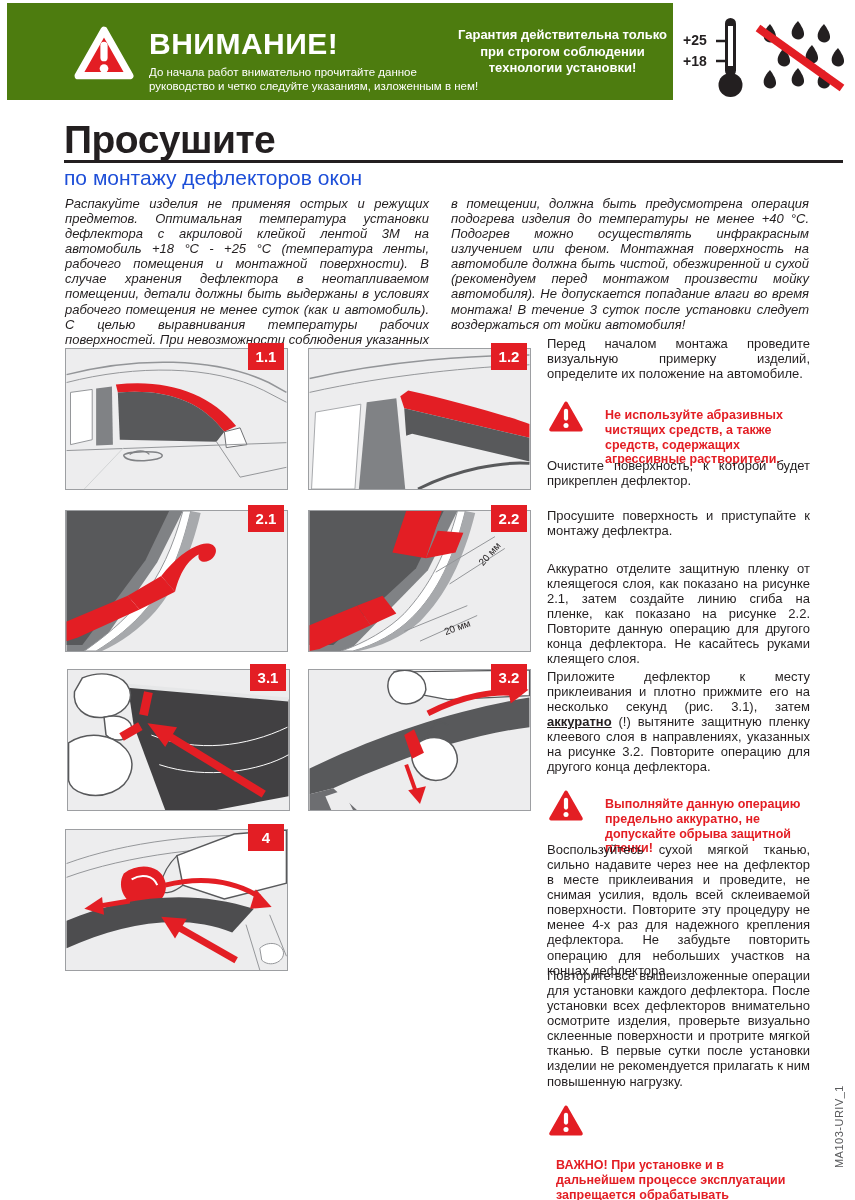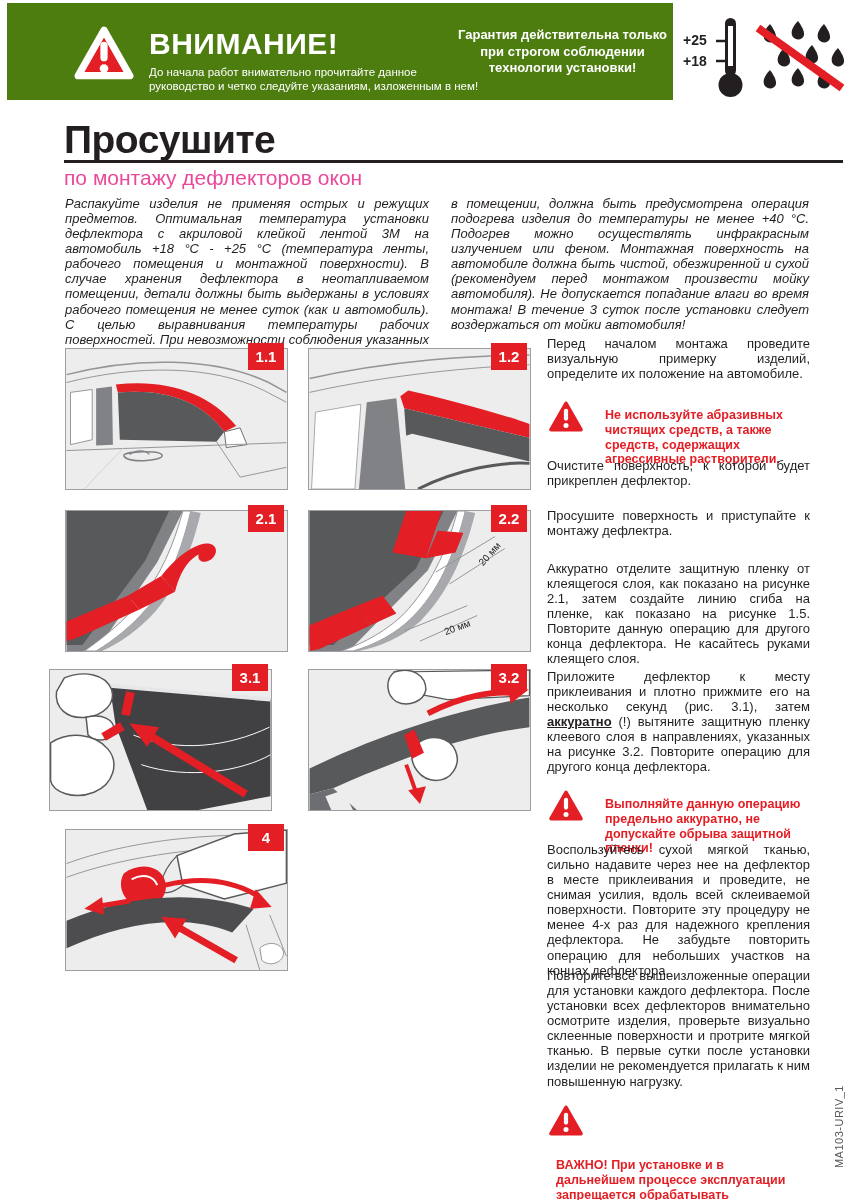--- a/index.html
+++ b/index.html
@@ -12,21 +12,21 @@
   .banner-title{position:absolute;left:142px;top:24px;font-size:30px;font-weight:bold;color:#fff;letter-spacing:.5px;}
   .banner-sub{position:absolute;left:142px;top:62px;width:330px;font-size:11.5px;line-height:1.22;color:#fff;}
   .banner-warranty{position:absolute;left:443px;top:24px;width:225px;font-size:13px;font-weight:bold;line-height:1.28;color:#fff;text-align:center;}
   .thermo-wrap{position:absolute;left:683px;top:14px;width:70px;height:88px;}
   .thermo-lbl{position:absolute;left:0;font-size:14px;font-weight:bold;color:#231f20;}
   .rain-wrap{position:absolute;left:752px;top:18px;width:96px;height:78px;}
 
   
   .doc-title{position:absolute;left:64px;top:118px;font-size:39px;font-weight:bold;color:#231f20;letter-spacing:-.5px;}
   .title-rule{position:absolute;left:64px;top:160px;width:779px;height:3px;background:#231f20;}
-  .doc-subtitle{position:absolute;left:64px;top:166px;font-size:21px;color:#ec4899;}
+  .doc-subtitle{position:absolute;left:64px;top:166px;font-size:21px;color:#1d4ed8;}
 
   
   .intro{position:absolute;top:196px;font-size:13px;line-height:1.16;font-style:italic;
          text-align:justify;color:#231f20;}
   .intro.left{left:65px;width:364px;}
   .intro.right{left:451px;width:358px;}
 
   
   .panel{position:absolute;width:223px;height:142px;background:#ededee;border:1px solid #9d9fa2;box-sizing:border-box;}
   .panel svg{position:absolute;left:0;top:0;width:221px;height:140px;}
@@ -152,21 +152,21 @@
       <polygon points="0,116 48,96 62,116 10,140 0,142" fill="#e31e24"></polygon>
       <polygon points="48,96 74,86 88,104 62,116" fill="#e31e24"></polygon>
       <path d="M128,62 L188,26 M198,38 L142,74" stroke="#939598" stroke-width="1" fill="none"></path>
       <path d="M96,122 L160,96 M170,106 L112,132" stroke="#939598" stroke-width="1" fill="none"></path>
       <text font-size="10" fill="#231f20" transform="translate(176,56) rotate(-48)">20 мм</text>
       <text font-size="10" fill="#231f20" transform="translate(138,126) rotate(-20)">20 мм</text>
     </svg>
     <div class="badge">2.2</div>
   </div>
 
-  <div class="panel" style="left:49px;top:669px;">
+  <div class="panel" style="left:67px;top:669px;">
     <svg viewBox="0 0 223 142">
       <polygon points="60,16 223,30 223,128 150,142 98,142 66,56" fill="#414042"></polygon>
       <line x1="60" y1="16" x2="223" y2="30" stroke="#e6e7e8" stroke-width="4"></line>
       <path d="M84,66 C130,84 180,78 222,58" stroke="#fff" stroke-width="1" fill="none"></path>
       <path d="M92,96 C140,112 195,102 223,86" stroke="#fff" stroke-width="1" fill="none"></path>
       <path d="M14,8 C34,0 56,4 62,20 C66,34 54,46 36,48 C16,50 4,38 6,22 Z" fill="#fff" stroke="#58595b" stroke-width="1.5"></path>
       <path d="M36,48 C52,44 66,50 64,62 C62,72 46,74 38,66 Z" fill="#fff" stroke="#58595b" stroke-width="1.5"></path>
       <path d="M0,74 C18,62 44,64 58,80 C70,94 64,116 44,124 C24,132 2,124 0,112 Z" fill="#fff" stroke="#58595b" stroke-width="1.5"></path>
       <rect x="74" y="22" width="9" height="24" fill="#e31e24" transform="rotate(12 78 34)"></rect>
       <rect x="52" y="58" width="22" height="9" fill="#e31e24" transform="rotate(-30 63 62)"></rect>
@@ -221,21 +221,21 @@
     <svg class="warning-icon" viewBox="0 0 60 54">
       <path d="M30 5 L55 49 L5 49 Z" fill="#e31e24" stroke="#e31e24" stroke-width="6" stroke-linejoin="round"></path>
       <rect x="26.5" y="14" width="7" height="20" rx="3.5" fill="#fff"></rect>
       <circle cx="30" cy="42" r="4.2" fill="#fff"></circle>
     </svg>
     <p class="warning-text">Не используйте абразивных чистящих средств, а также средств, содержащих агрессивные растворители.</p>
   </div>
 
   <p class="step-par" style="top:508px;">Просушите поверхность и приступайте к монтажу дефлектра.</p>
   <p class="step-par" style="top:458px;">Очистите поверхность, к которой будет прикреплен дефлектор.</p>
-  <p class="step-par" style="top:561px;">Аккуратно отделите защитную пленку от клеящегося слоя, как показано на рисунке 2.1, затем создайте линию сгиба на пленке, как показано на рисунке 1.5. Повторите данную операцию для другого конца дефлектора. Не касайтесь руками клеящего слоя.</p>
+  <p class="step-par" style="top:561px;">Аккуратно отделите защитную пленку от клеящегося слоя, как показано на рисунке 2.1, затем создайте линию сгиба на пленке, как показано на рисунке 2.2. Повторите данную операцию для другого конца дефлектора. Не касайтесь руками клеящего слоя.</p>
 
   <p class="step-par" style="top:669px;"><span>Приложите дефлектор к месту приклеивания и плотно прижмите его на несколько секунд (рис. 3.1), затем </span><span class="bold-underline">аккуратно</span><span> (!) вытяните защитную пленку клеевого слоя в направлениях, указанных на рисунке 3.2. Повторите операцию для другого конца дефлектора.</span></p>
 
   <div class="warning-row" style="top:789px;">
     <svg class="warning-icon" viewBox="0 0 60 54">
       <path d="M30 5 L55 49 L5 49 Z" fill="#e31e24" stroke="#e31e24" stroke-width="6" stroke-linejoin="round"></path>
       <rect x="26.5" y="14" width="7" height="20" rx="3.5" fill="#fff"></rect>
       <circle cx="30" cy="42" r="4.2" fill="#fff"></circle>
     </svg>
     <p class="warning-text">Выполняйте данную операцию предельно аккуратно, не допускайте обрыва защитной пленки!</p>

